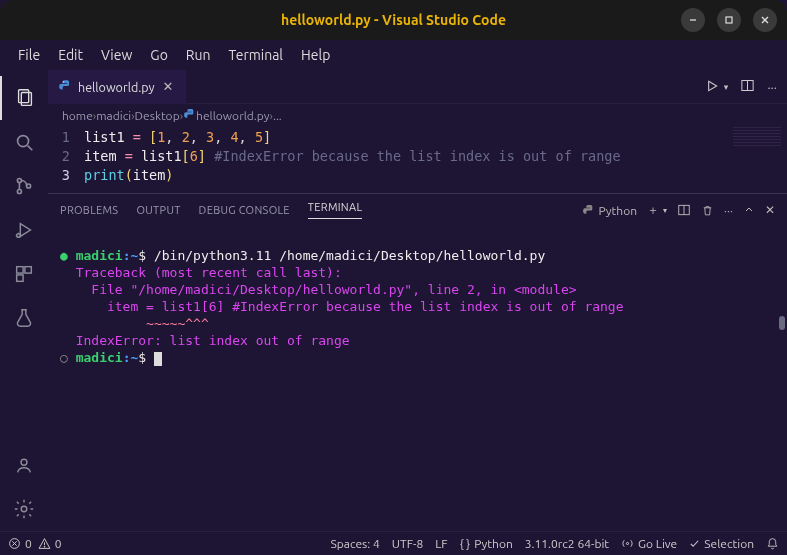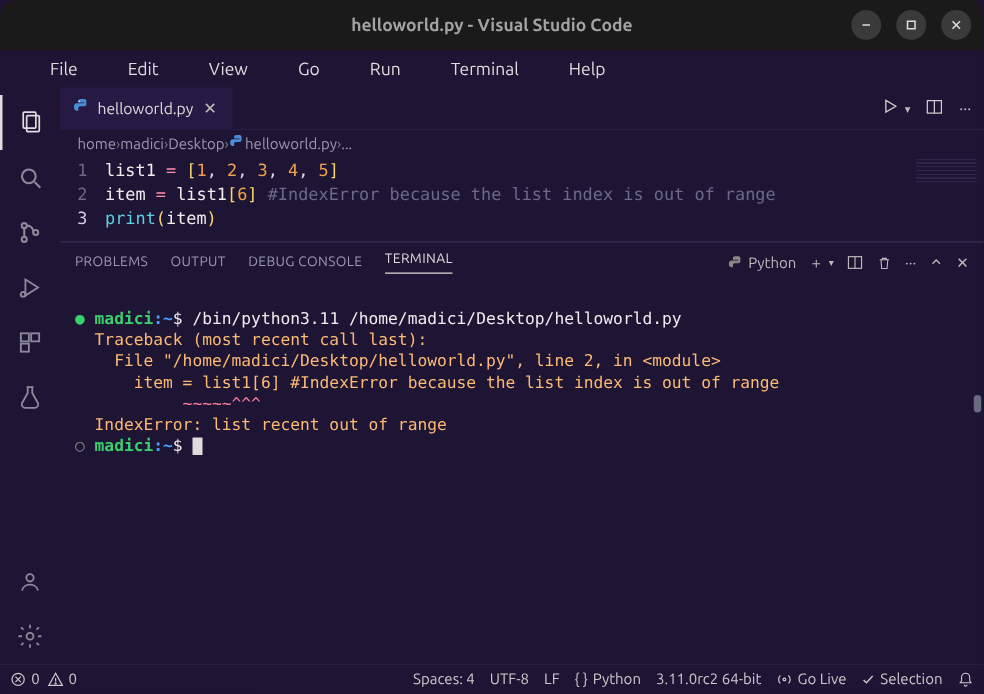--- a/index.html
+++ b/index.html
@@ -15,41 +15,41 @@
     
     .titlebar {
       height: 40px;
       background: #1a1a1a;
       display: flex;
       align-items: center;
       justify-content: center;
       position: relative;
       border-radius: 12px 12px 0 0;
     }
-    .titlebar-title { color: #a3a3a3; font-weight: 600; font-size: 14px; }
+    .titlebar-title { color: #eab308; font-weight: 600; font-size: 14px; }
     .window-controls {
       position: absolute; right: 10px; top: 8px;
       display: flex; gap: 12px;
     }
     .window-btn {
       width: 24px; height: 24px; border-radius: 50%;
       background: #3a3a3a; color: #ddd;
       display: flex; align-items: center; justify-content: center;
       font-size: 12px; cursor: pointer;
     }
     
     .menubar {
       height: 30px;
       background: #1e1433;
       display: flex; align-items: center;
       padding: 0 10px;
       gap: 2px;
       font-size: 14px;
     }
-    .menubar span { padding: 4px 8px; cursor: pointer; color: #ddd; margin-left: 22px; }
+    .menubar span { padding: 4px 8px; cursor: pointer; color: #ddd; }
     
     .main {
       display: flex;
       height: calc(555px - 40px - 30px - 24px);
     }
     .activitybar {
       width: 48px;
       background: #1e1433;
       display: flex; flex-direction: column;
       align-items: center;
@@ -167,21 +167,21 @@
       color: #ddd;
       white-space: pre;
       overflow: hidden;
       position: relative;
     }
     .term-dot-green { color:#3ad06e; }
     .term-dot-grey { color:#888; }
     .term-host { color:#3ad06e; font-weight:bold; }
     .term-path { color:#4aa0ff; font-weight:bold; }
     .term-cmd { color:#eeeeee; }
-    .term-err { color:#fdba74; }
+    .term-err { color:#d946ef; }
     .term-underline { color:#ff7f9f; }
     .cursor-block { display:inline-block; width:8px; height:14px; background:#ddd; vertical-align:middle; }
     .term-scrollbar { position:absolute; right:2px; top:90px; width:6px; height:14px; background:#6a6a80; border-radius:3px; }
     
     .statusbar {
       height: 24px;
       background: #1e1433;
       border-top: 1px solid #2a1f40;
       display: flex; align-items: center;
       font-size: 12px;
@@ -384,21 +384,21 @@
           <span class="item">✕</span>
         </div>
       </div>
 
       <div class="terminal">
 <span class="term-dot-green">●</span> <span class="term-host">madici</span><span class="term-path">:</span><span class="term-path">~</span><span class="term-cmd">$ </span><span class="term-cmd">/bin/python3.11 /home/madici/Desktop/helloworld.py</span>
 <span class="term-err">  Traceback (most recent call last):</span>
 <span class="term-err">    File "/home/madici/Desktop/helloworld.py", line 2, in &lt;module&gt;</span>
 <span class="term-err">      item = list1[6] #IndexError because the list index is out of range</span>
 <span class="term-underline">           ~~~~~^^^</span>
-<span class="term-err">  IndexError: list recent out of range</span>
+<span class="term-err">  IndexError: list index out of range</span>
 <span class="term-dot-grey">○</span> <span class="term-host">madici</span><span class="term-path">:</span><span class="term-path">~</span><span class="term-cmd">$ </span><span class="cursor-block"></span>
         <div class="term-scrollbar"></div>
       </div>
     </div>
   </div>
 </div>
 
 <div class="statusbar">
   <span class="item">
     <svg width="13" height="13" viewBox="0 0 24 24" fill="none" stroke="#ccc" stroke-width="1.8">

